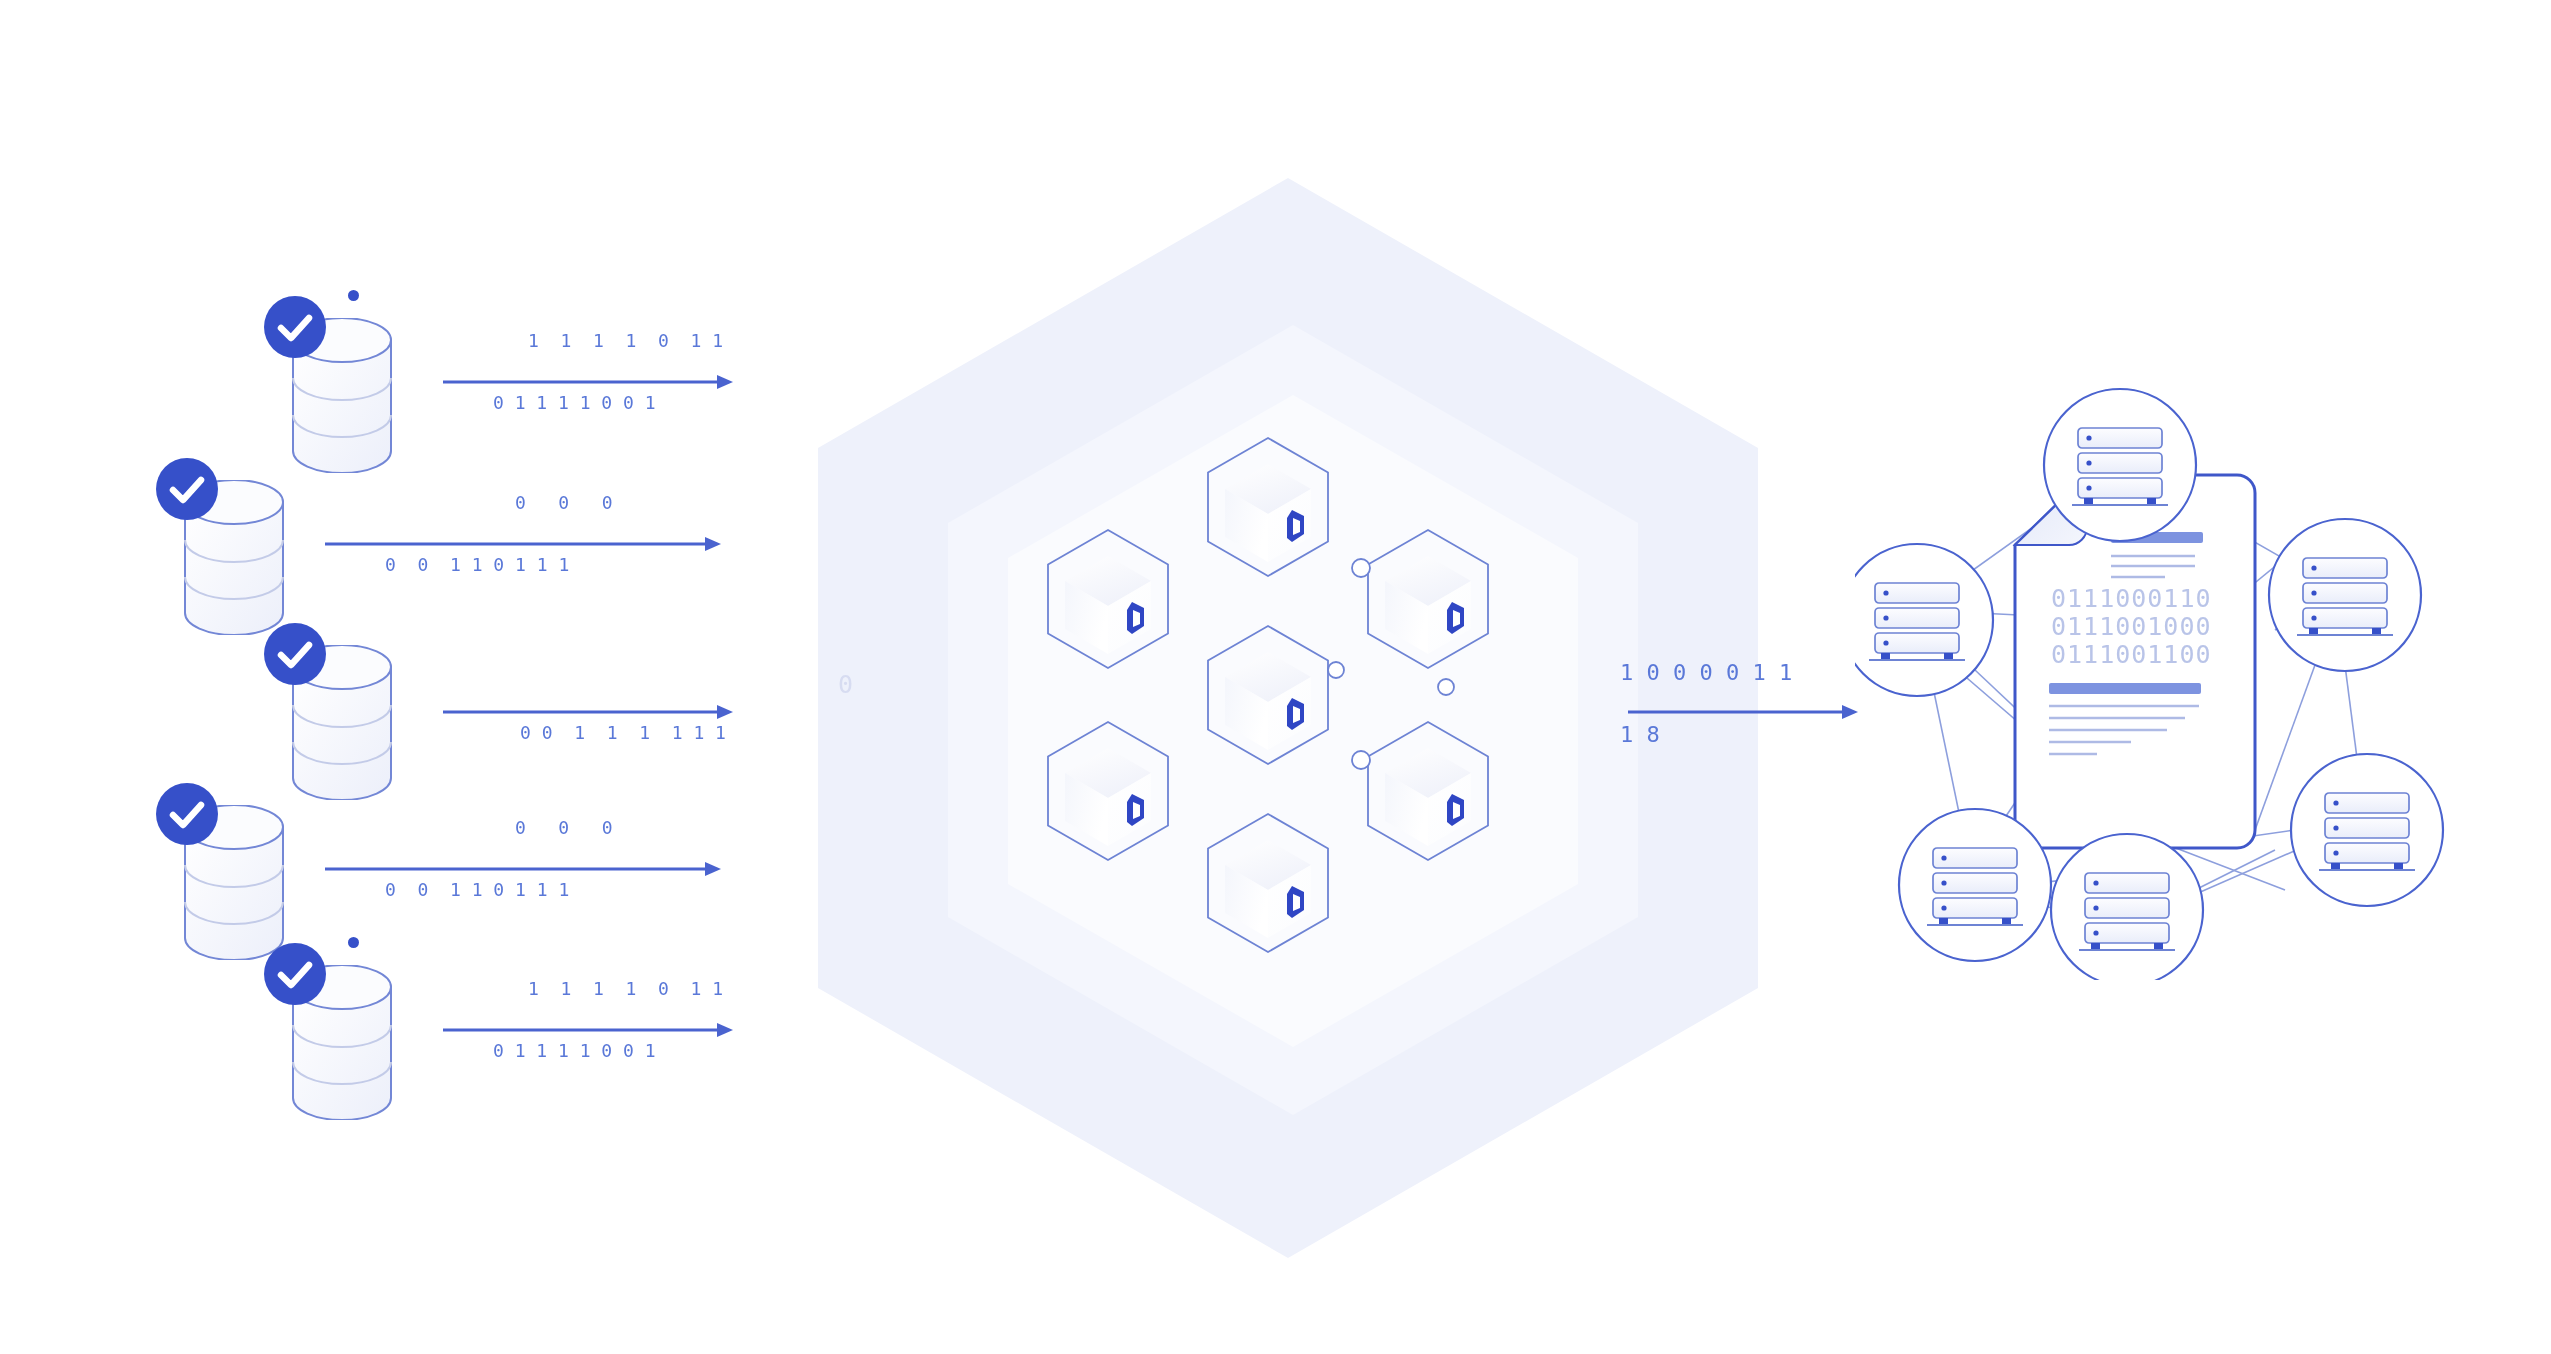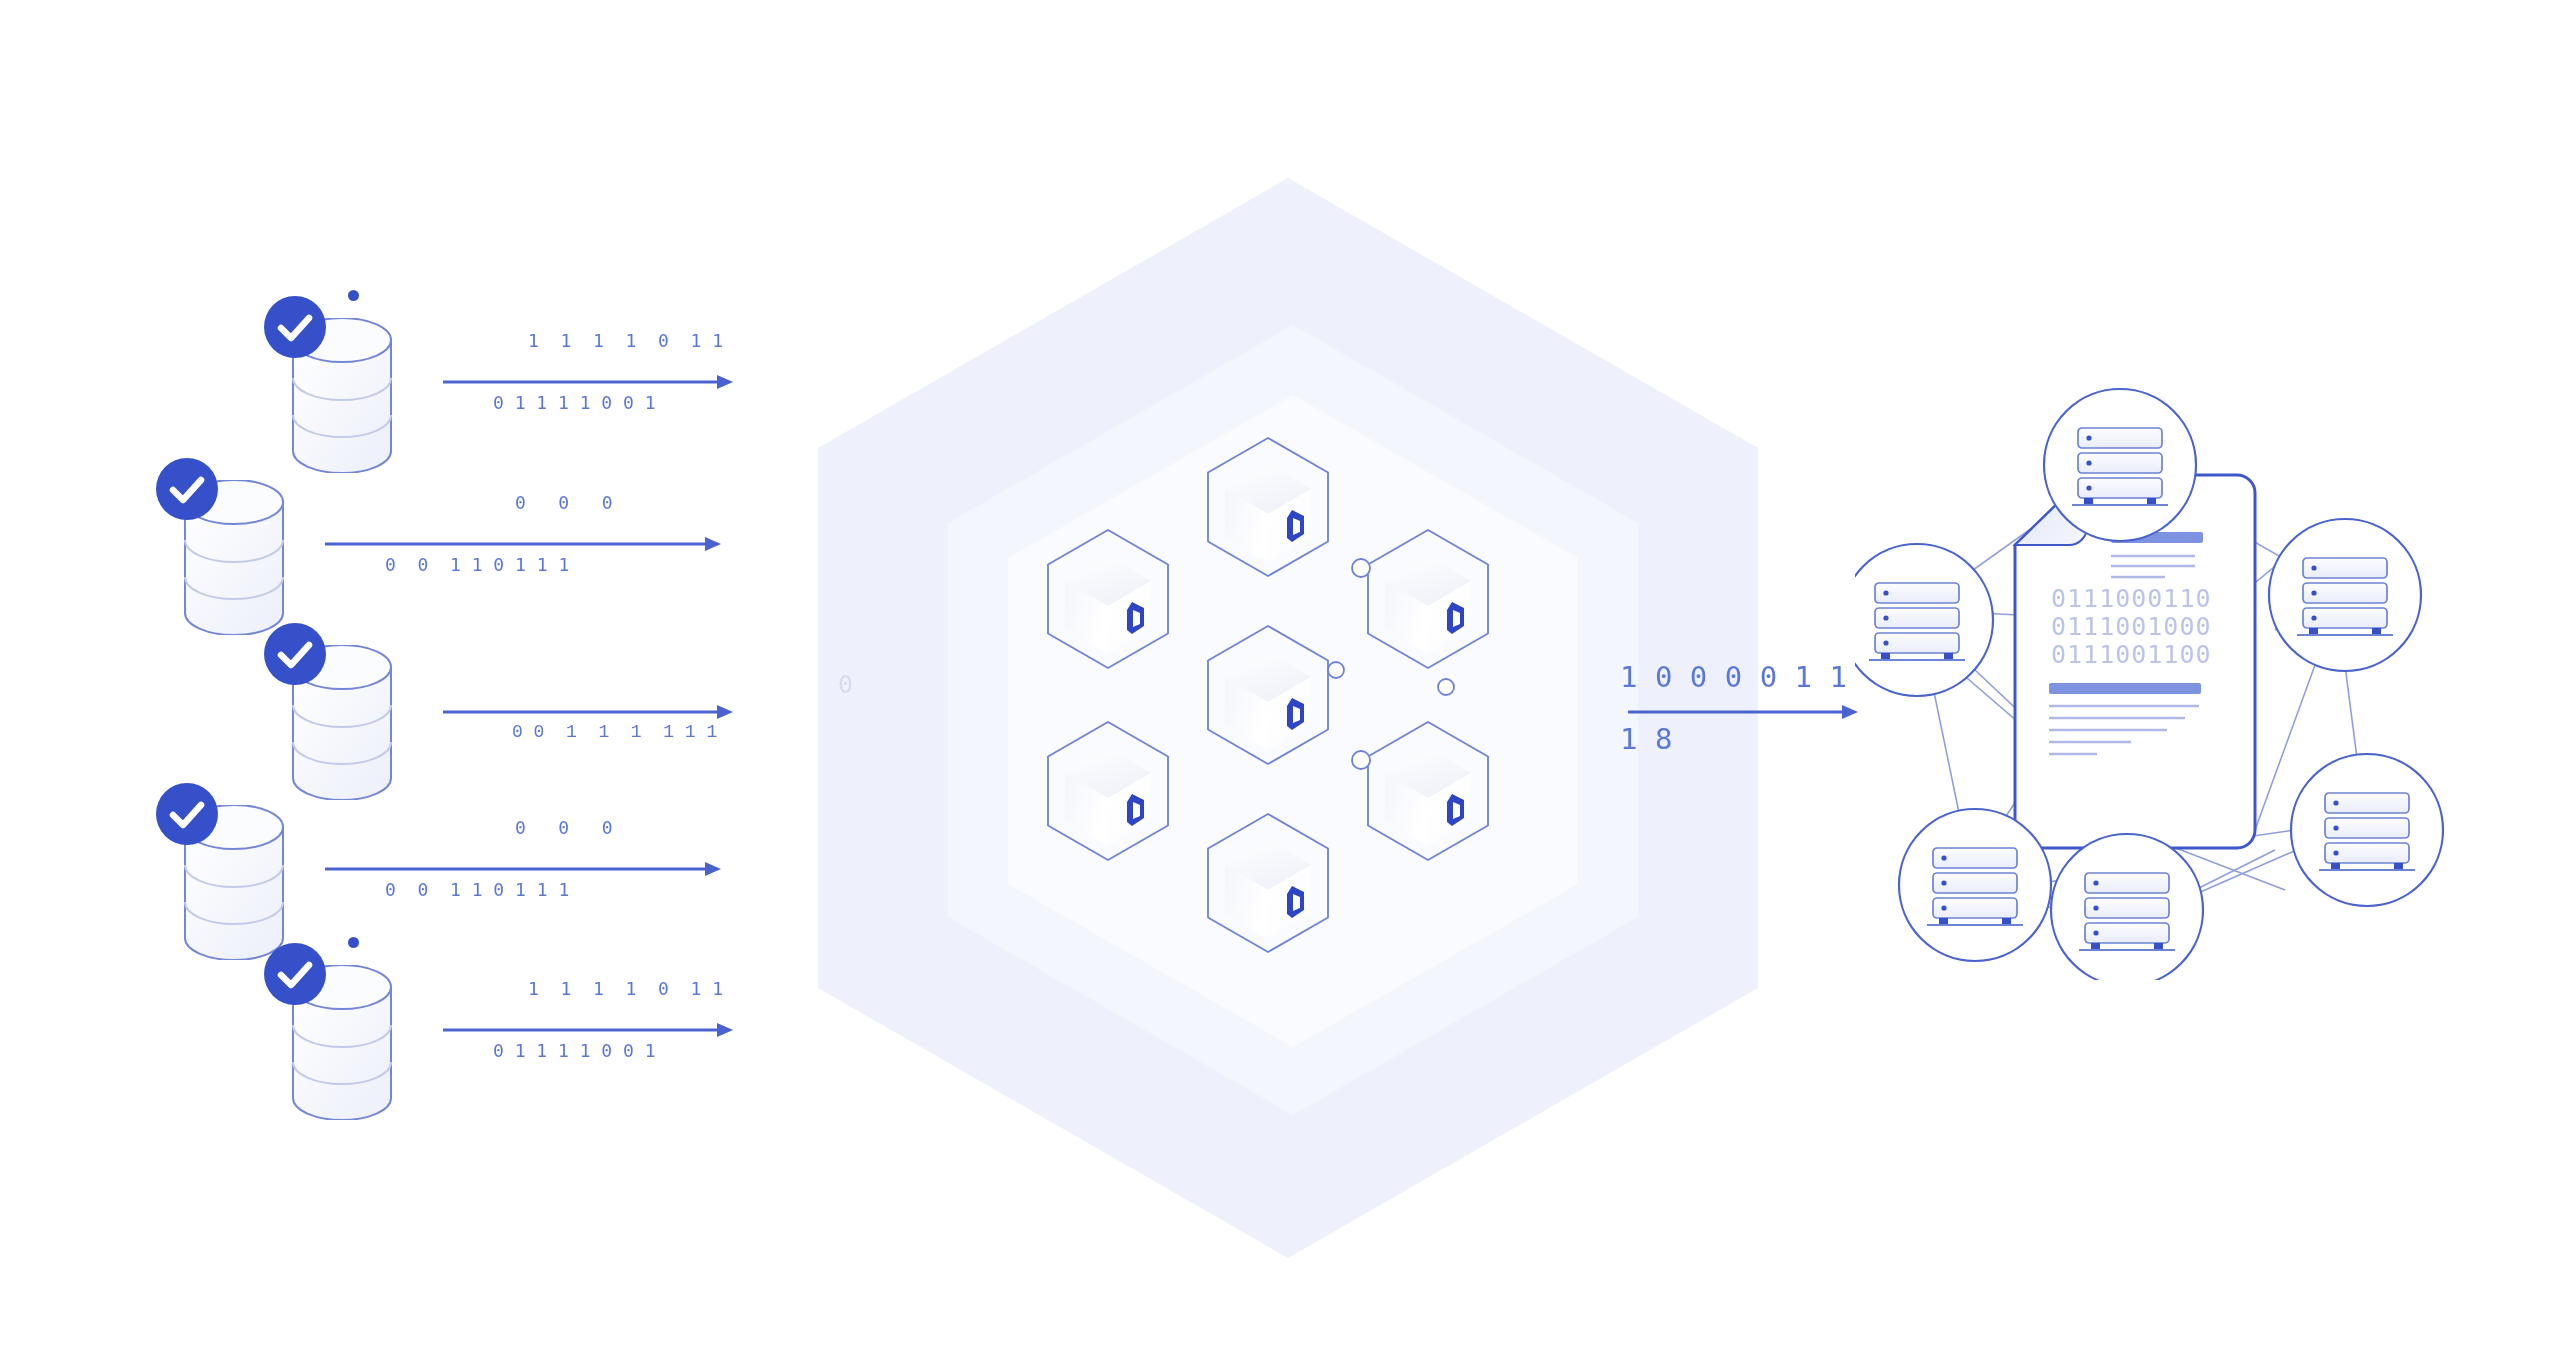--- a/index.html
+++ b/index.html
@@ -25,21 +25,21 @@
   .arrow-line{display:block;}
   .bits{
     position:absolute;white-space:pre;
     color:#5a78d8;font-size:18px;letter-spacing:0px;
     font-family:"DejaVu Sans Mono","Liberation Mono",monospace;
   }
   .bits.top{}
   .bits.bottom{}
 
   
-  .center-bits{position:absolute;white-space:pre;color:#5a78d8;font-size:29px;
+  .center-bits{position:absolute;white-space:pre;color:#5a78d8;font-size:22px;
       font-family:"DejaVu Sans Mono","Liberation Mono",monospace;}
   .ghost-zero{position:absolute;color:#d7dcf1;font-size:25px;white-space:pre;
       font-family:"DejaVu Sans Mono","Liberation Mono",monospace;}
 
   
   #cubes{position:absolute;}
 
   
   #network{position:absolute;}
   .doc-binary{
@@ -140,21 +140,21 @@
           <path d="M17 32 L27 42 L45 22" fill="none" stroke="#ffffff" stroke-width="6.5" stroke-linecap="round" stroke-linejoin="round"></path>
         </svg>
       </span>
     </div>
     <div class="arrow-group" style="left:443px;top:660px;">
       <span class="bits top" style="left:85px;top:0px;"></span>
       <svg class="arrow-line" width="290" height="16" viewBox="0 0 290 16" style="position:absolute;left:0;top:44px;">
         <line x1="0" y1="8" x2="274" y2="8" stroke="#4a63cf" stroke-width="3"></line>
         <polygon points="274,1 290,8 274,15" fill="#4a63cf"></polygon>
       </svg>
-      <span class="bits bottom" style="left:69px;top:62px;font-family:Liberation Mono, monospace;">0 0  1  1  1  1 1 1</span>
+      <span class="bits bottom" style="left:77px;top:62px;">0 0  1  1  1  1 1 1</span>
     </div>
   </div>
 
   <div class="db-row" style="left:0;top:0;">
     <div class="db-wrap" style="left:182px;top:805px;">
       <svg class="db-svg" width="105" height="155" viewBox="0 0 105 155">
         <path d="M3 22 L3 133 A49 22 0 0 0 101 133 L101 22 Z" fill="url(#cylg1)" stroke="#7387d6" stroke-width="2"></path>
         <ellipse cx="52" cy="22" rx="49" ry="22" fill="#fbfcfe" stroke="#7387d6" stroke-width="2"></ellipse>
         <path d="M3 60 A49 22 0 0 0 101 60" fill="none" stroke="#c3cbe8" stroke-width="2"></path>
         <path d="M3 97 A49 22 0 0 0 101 97" fill="none" stroke="#c3cbe8" stroke-width="2"></path>

